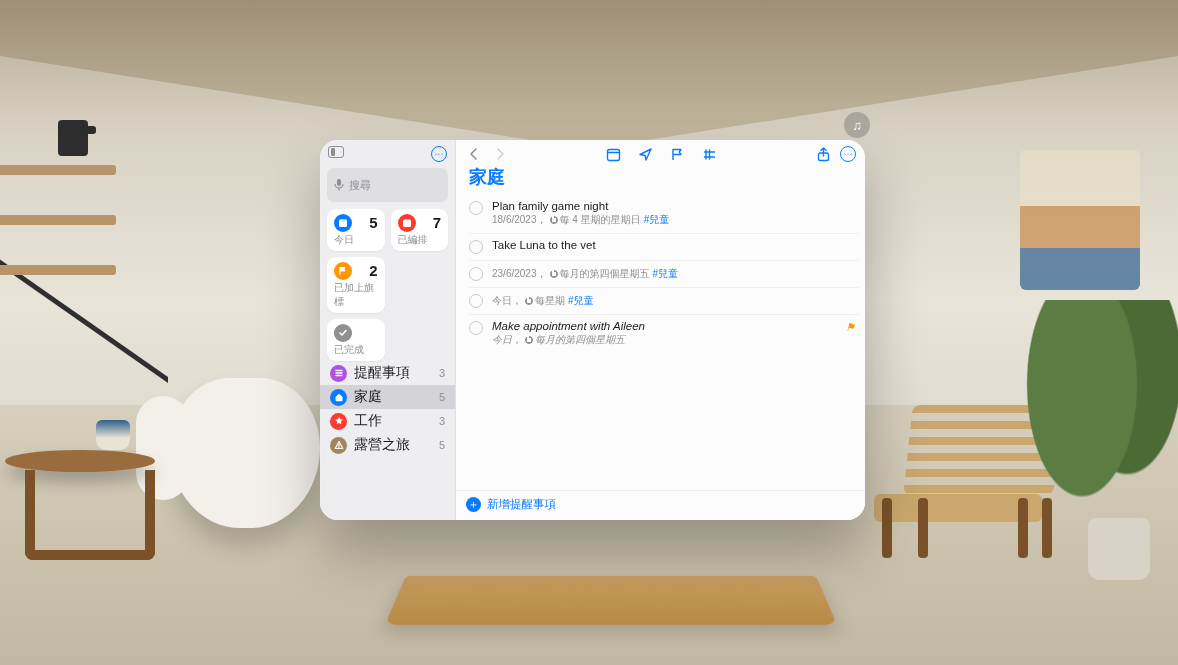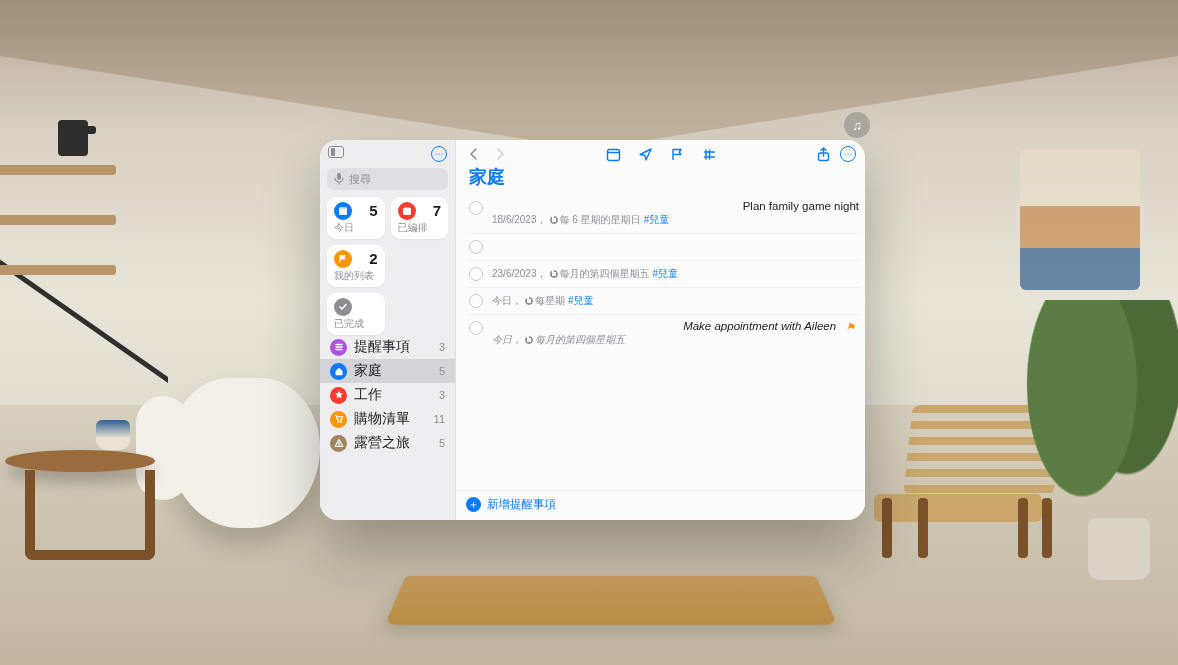--- a/index.html
+++ b/index.html
@@ -36,21 +36,21 @@
 
     .headset-btn { position:absolute; right:308px; top:112px; width:26px; height:26px; border-radius:50%; background:rgba(120,120,120,.45); display:flex; align-items:center; justify-content:center; color:#fff; font-size:13px; backdrop-filter:blur(6px); }
 
     
     .window { position:absolute; left:320px; top:140px; width:545px; height:380px; border-radius:18px; overflow:hidden; box-shadow:0 30px 60px rgba(0,0,0,.28),0 0 0 .6px rgba(255,255,255,.5) inset; display:flex; background:rgba(246,246,248,.92); backdrop-filter:blur(20px) saturate(1.2); }
     .sidebar { width:136px; flex:none; background:rgba(236,236,240,.78); border-right:1px solid rgba(0,0,0,.06); display:flex; flex-direction:column; font-size:11px; color:#3a3a3c; }
     .sb-top { display:flex; justify-content:space-between; padding:6px 8px 4px; }
     .icon-pill { width:16px; height:12px; border:1.2px solid #8e8e93; border-radius:3px; position:relative; }
     .icon-pill::after{content:"";position:absolute;left:2px;top:1px;bottom:1px;width:4px;background:#8e8e93;border-radius:1px;}
     .ell-btn { width:16px; height:16px; border:1.3px solid #0a7aff; border-radius:50%; display:flex; align-items:center; justify-content:center; color:#0a7aff; font-size:9px; line-height:1; }
-    .search { margin:2px 7px 7px; height:22px; border-radius:7px; background:rgba(118,118,128,.12); display:flex; align-items:center; gap:5px; padding:0 7px; color:#8e8e93; }
+    .search { margin:2px 7px 7px; height:34px; border-radius:7px; background:rgba(118,118,128,.12); display:flex; align-items:center; gap:5px; padding:0 7px; color:#8e8e93; }
     .search svg{flex:none;}
     .smart-grid { display:grid; grid-template-columns:1fr 1fr; gap:6px; padding:0 7px; }
     .smart { background:#fff; border-radius:9px; padding:5px 7px 4px; box-shadow:0 1px 2px rgba(0,0,0,.05); cursor:pointer; }
     .smart.full { grid-column:1/-1; width:calc(50% - 3px); }
     .smart .row1 { display:flex; justify-content:space-between; align-items:flex-start; }
     .badge { width:18px; height:18px; border-radius:50%; display:flex; align-items:center; justify-content:center; color:#fff; }
     .badge svg{display:block;}
     .b-blue{background:#0a7aff;} .b-red{background:#ff3b30;} .b-dark{background:#3a3a3c;} .b-orange{background:#ff9500;} .b-gray{background:#8e8e93;}
     .b-purple{background:#af52de;} .b-home{background:#0a7aff;} .b-star{background:#ff3b30;} .b-cart{background:#ff9500;} .b-camp{background:#a2845e;}
     .smart .num { font-size:15px; font-weight:700; color:#1c1c1e; }
@@ -65,21 +65,21 @@
     .sb-bottom { padding:6px 9px 7px; text-align:right; border-top:1px solid rgba(0,0,0,.05); }
     .sb-bottom a { color:#0a7aff; font-size:11px; cursor:pointer; }
 
     .main { flex:1; display:flex; flex-direction:column; background:rgba(252,252,253,.9); position:relative; }
     .toolbar { display:flex; align-items:center; padding:5px 9px 2px; gap:8px; color:#8e8e93; }
     .toolbar .spacer{flex:1;}
     .tbtn { width:18px; height:18px; display:flex; align-items:center; justify-content:center; cursor:pointer; color:#8e8e93; }
     .tbtn.blue{color:#0a7aff;}
     .tcluster{display:flex;gap:14px;}
     .title { padding:0 13px 6px; font-size:18px; font-weight:700; color:#0a7aff; }
-    .items { flex:1; overflow:auto; padding:0 6px 0 13px;text-align:right; }
+    .items { flex:1; overflow:auto; padding:0 6px 0 13px; }
     .item { display:flex; gap:9px; padding:5px 0 6px; border-bottom:.5px solid rgba(0,0,0,.05); }
     .item:last-child{border-bottom:none;font-style:italic;}
     .circle { width:14px; height:14px; border:1.3px solid #c7c7cc; border-radius:50%; margin-top:1px; flex:none; cursor:pointer; }
     .ibody { flex:1; min-width:0; }
     .ititle { font-size:11.5px; color:#1c1c1e; }
     .isub { font-size:10px; color:#8e8e93; margin-top:1px; display:flex; align-items:center; gap:3px; flex-wrap:wrap; }
     .isub .rep::before{content:"";display:inline-block;width:8px;height:8px;margin-right:2px;background:conic-gradient(#8e8e93 0 320deg,transparent 0);border-radius:50%;-webkit-mask:radial-gradient(circle,transparent 2.2px,#000 2.3px);mask:radial-gradient(circle,transparent 2.2px,#000 2.3px);vertical-align:-1px;}
     .tag { color:#0a7aff; }
     .flag { color:#ff9500; font-size:11px; margin-right:4px; margin-top:1px; }
     .main-bottom { display:flex; align-items:center; gap:6px; padding:6px 10px 8px; border-top:1px solid rgba(0,0,0,.05); color:#0a7aff; font-size:11.5px; cursor:pointer; }
@@ -161,21 +161,21 @@
       </div>
       <div class="smart">
         <div class="row1">
           <div class="badge b-orange">
               <svg width="10" height="10" viewBox="0 0 10 10">
                 <path d="M2 1v8M2 1.5h5l-1 1.7 1 1.8H2" fill="#fff" stroke="#fff" stroke-width="1" stroke-linejoin="round"></path>
               </svg>
             </div>
           <div class="num">2</div>
         </div>
-        <div class="lbl">我的列表</div>
+        <div class="lbl">已加上旗標</div>
       </div>
       <div class="smart full">
         <div class="row1">
           <div class="badge b-gray">
               <svg width="10" height="10" viewBox="0 0 10 10">
                 <path d="M2 5l2 2 4-4.5" fill="none" stroke="#fff" stroke-width="1.6" stroke-linecap="round" stroke-linejoin="round"></path>
               </svg>
             </div>
           <div class="num"></div>
         </div>
@@ -205,31 +205,20 @@
         <div class="list-row">
           <div class="lb b-star">
             <svg width="10" height="10" viewBox="0 0 10 10">
               <path d="M5 .8l1.2 2.5 2.7.3-2 1.9.5 2.7L5 6.9 2.6 8.2l.5-2.7-2-1.9 2.7-.3z" fill="#fff"></path>
             </svg>
           </div>
           <div class="name">工作</div>
           <div class="cnt">3</div>
         </div>
         <div class="list-row">
-          <div class="lb b-cart">
-            <svg width="10" height="10" viewBox="0 0 10 10">
-              <path d="M1 1.5h1.3l1.2 4.5h4l1-3.3H2.6" fill="none" stroke="#fff" stroke-width="1.1" stroke-linejoin="round"></path>
-              <circle cx="4" cy="8" r=".9" fill="#fff"></circle>
-              <circle cx="7" cy="8" r=".9" fill="#fff"></circle>
-            </svg>
-          </div>
-          <div class="name">購物清單</div>
-          <div class="cnt">11</div>
-        </div>
-        <div class="list-row">
           <div class="lb b-camp">
             <svg width="10" height="10" viewBox="0 0 10 10">
               <path d="M5 1.5 1.2 8.5h7.6zM5 4v4.5" fill="none" stroke="#fff" stroke-width="1.2" stroke-linejoin="round"></path>
             </svg>
           </div>
           <div class="name">露營之旅</div>
           <div class="cnt">5</div>
         </div>
       </div>
 
@@ -282,27 +271,30 @@
     </div>
 
     <div class="title">家庭</div>
     <div class="items" id="items">
         <div class="item">
           <div class="circle"></div>
           <div class="ibody">
             <div class="ititle">Plan family game night</div>
             <div class="isub">
               <span>18/6/2023，</span>
-              <span class="rep">每 6 星期的星期日</span> 
+              <span class="rep">每 4 星期的星期日</span> 
               <span class="tag">#兒童</span>
             </div>
           </div>
         </div>
         <div class="item">
           <div class="circle"></div>
+          <div class="ibody">
+            <div class="ititle">Take Luna to the vet</div>
+          </div>
         </div>
         <div class="item">
           <div class="circle"></div>
           <div class="ibody">
             <div class="isub">
               <span>23/6/2023，</span>
               <span class="rep">每月的第四個星期五</span> 
               <span class="tag">#兒童</span>
             </div>
           </div>

